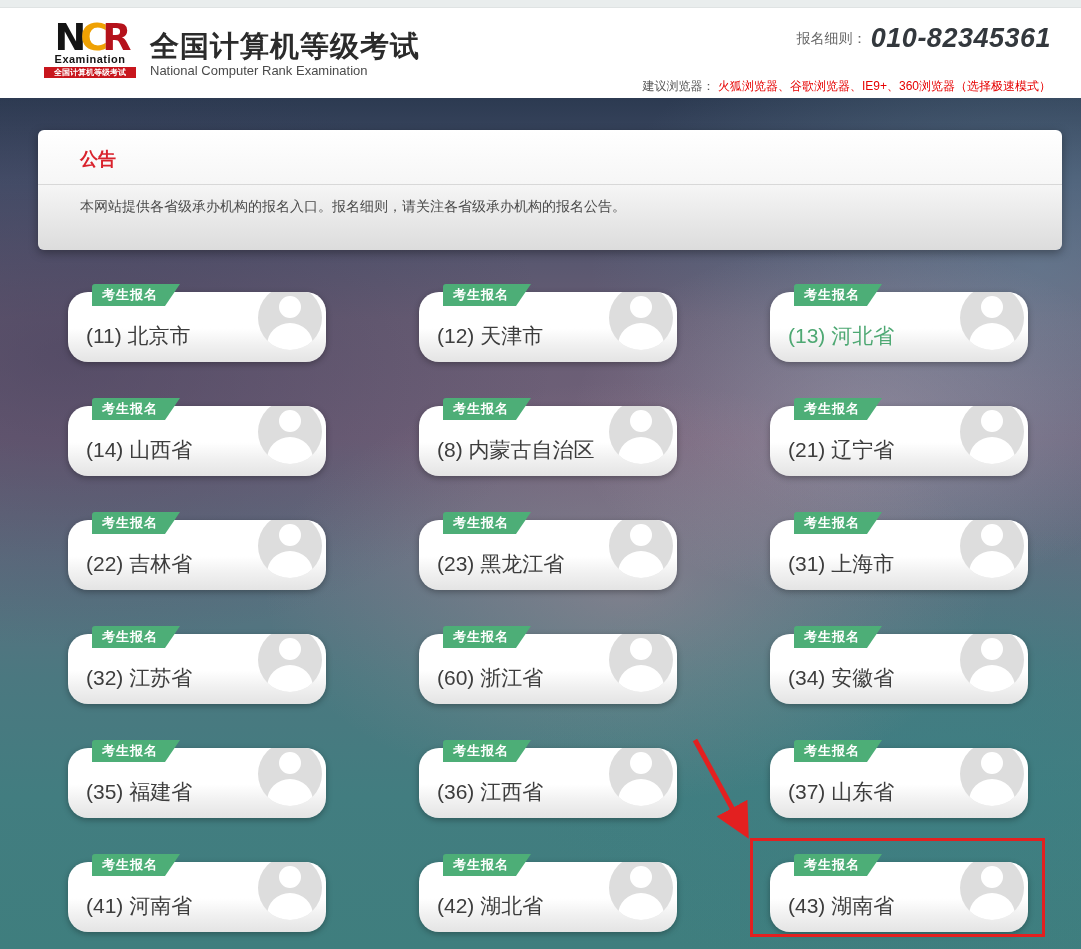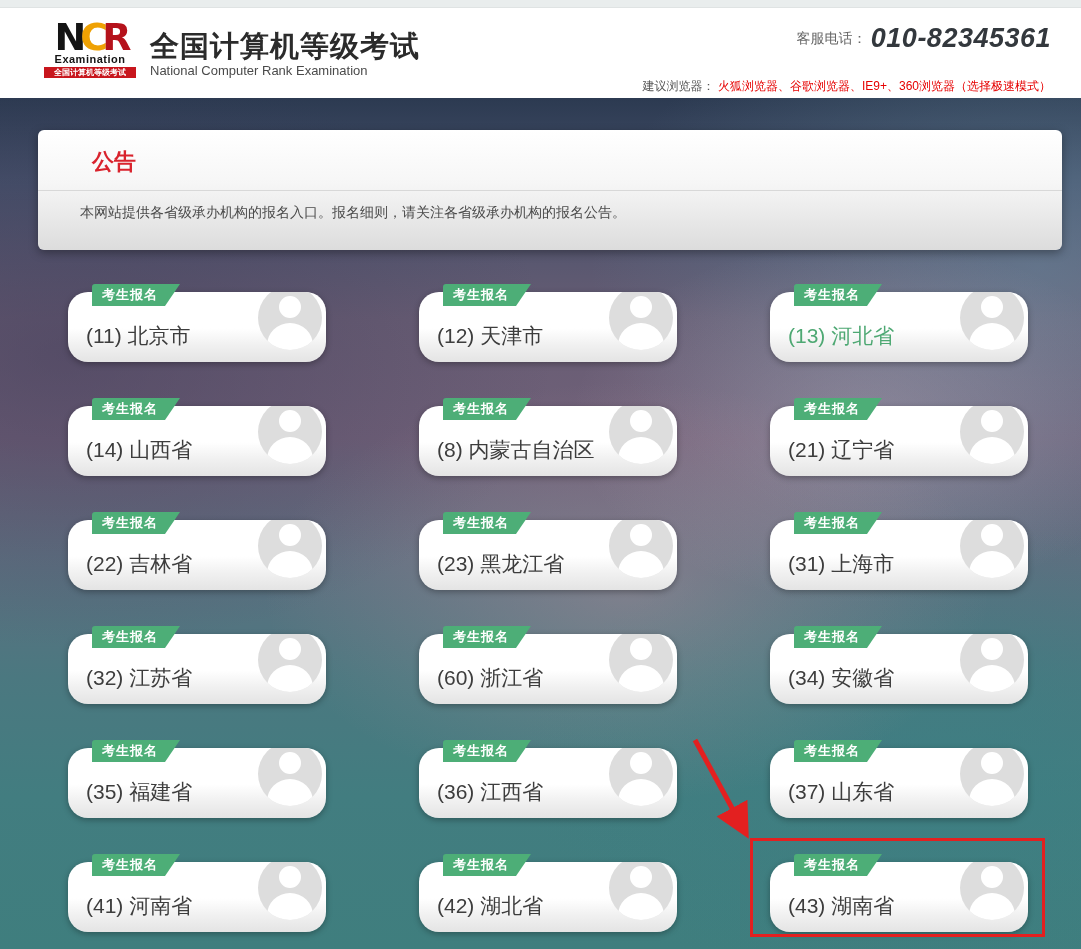--- a/index.html
+++ b/index.html
@@ -46,21 +46,21 @@
       radial-gradient(700px 420px at 6% 30%, rgba(60,55,85,.45), transparent 70%),
       radial-gradient(620px 340px at 88% 78%, rgba(58,128,132,.55), transparent 70%),
       linear-gradient(180deg,#2c3a51 0%, #45506a 10%, #685d74 26%, #6f6078 40%,
         #5e6f80 54%, #4b7880 68%, #427d80 82%, #3f7e7e 100%);
   }
 
   
   .notice { position:absolute; left:38px; top:130px; width:1024px; height:120px;
     border-radius:6px; box-shadow:0 3px 10px rgba(0,0,0,.35);
     background:linear-gradient(180deg,#ffffff 0%,#f6f6f6 45%,#dcdcdc 100%); }
-  .notice-title { color:var(--notice-red,#d9232d); font-size:22px; font-weight:bold; padding:17px 0 0 42px;margin-left:12px; }
+  .notice-title { color:var(--notice-red,#d9232d); font-size:18px; font-weight:bold; padding:17px 0 0 42px; }
   .notice-divider { height:1px; background:#d8d8d8; margin:13px 0 10px 0; }
   .notice-text { padding:0 42px; font-size:14px; color:#4a4a4a; line-height:22px; }
 
   
   .grid { position:absolute; left:68px; top:292px;
     display:grid; grid-template-columns:repeat(3,258px); column-gap:93px; row-gap:44px; }
   .card { position:relative; width:258px; height:70px; cursor:pointer; }
   .card-body { position:absolute; inset:0; border-radius:20px; overflow:hidden;
     background:linear-gradient(180deg,#ffffff 52%,#f1f1f1 75%,#e4e4e4 100%);
     box-shadow:0 2px 6px rgba(0,0,0,.30); }
@@ -97,21 +97,21 @@
       <div class="logo-banner">全国计算机等级考试</div>
     </div>
     <div class="title-block">
       <div class="title-cn">全国计算机等级考试</div>
       <div class="title-en">National Computer Rank Examination</div>
     </div>
   </div>
 
   <div class="header-right">
     <div class="phone-line">
-      <span class="phone-label">客服电话：</span>
+      <span class="phone-label">报名细则：</span>
       <span class="phone-number">010-82345361</span>
     </div>
     <div class="browser-line">
       <span class="browser-label">建议浏览器：</span>
       <span class="browser-list">火狐浏览器、谷歌浏览器、IE9+、360浏览器（选择极速模式）</span>
     </div>
   </div>
 </div>
 
 <div class="bg"></div>

